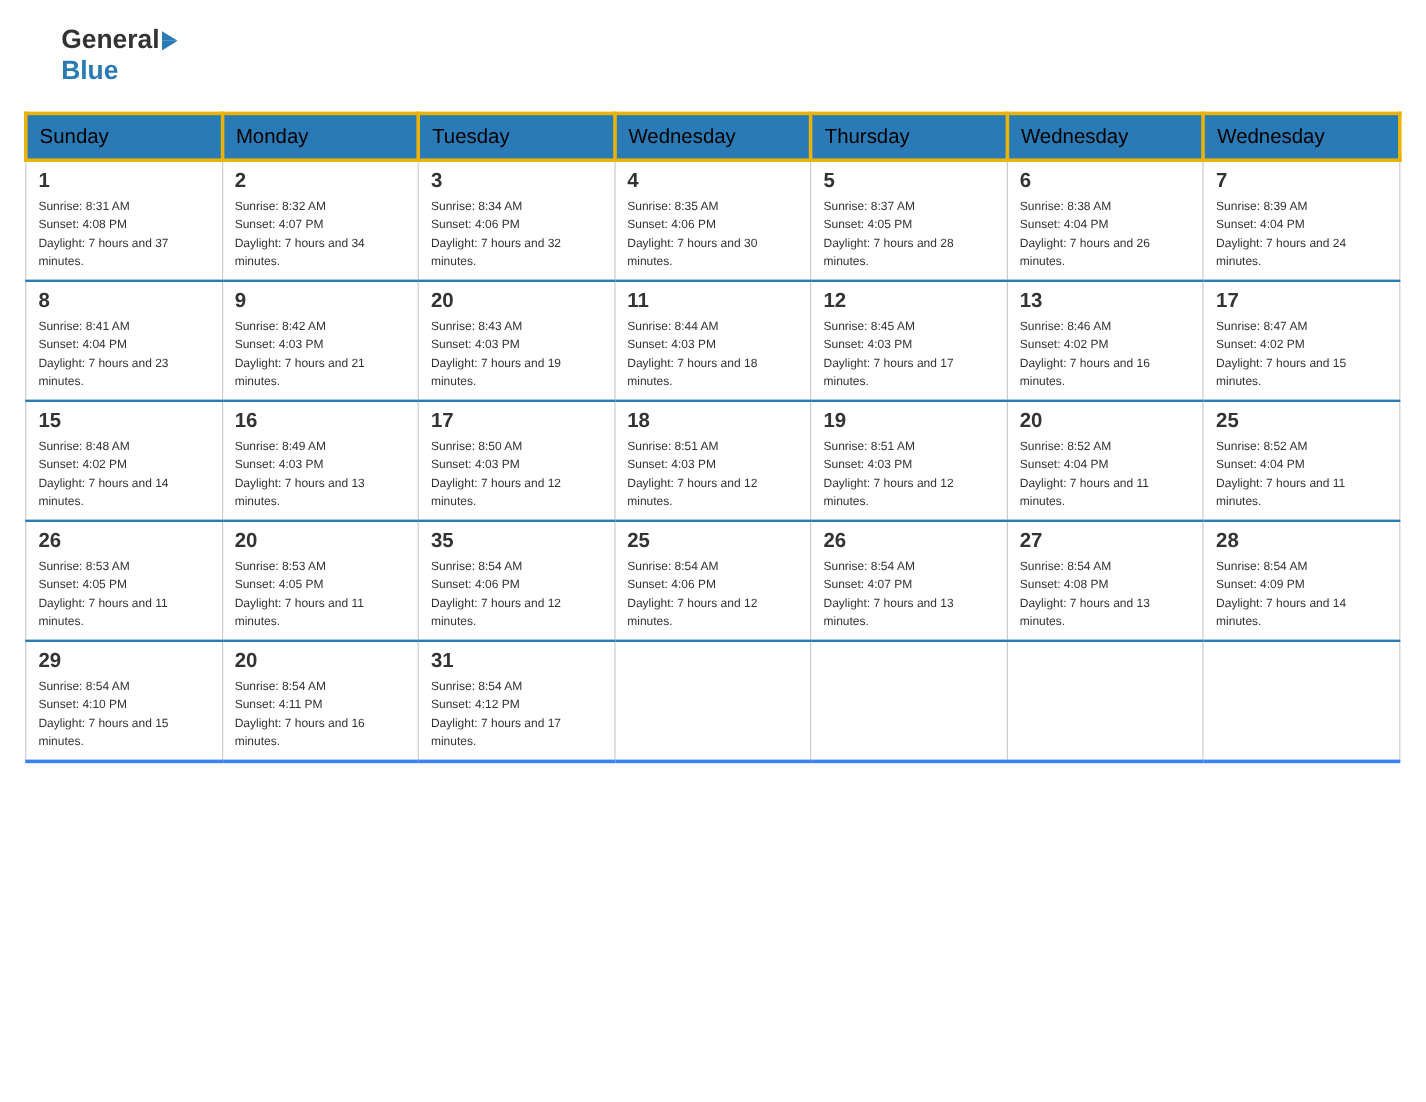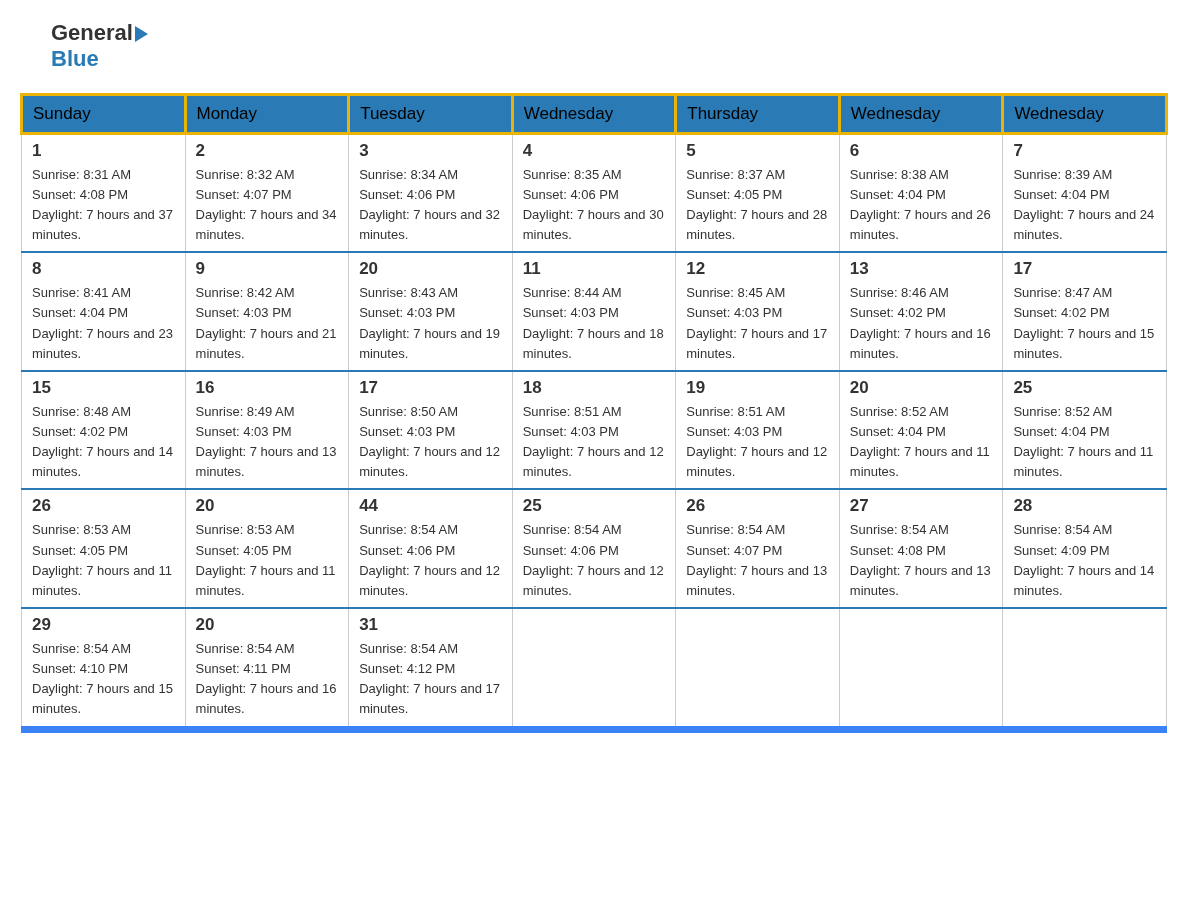--- a/index.html
+++ b/index.html
@@ -63,30 +63,30 @@
       width: calc(100% / 7);
       min-height: 100px;
       font-size: 13.5px;
       color: #333;
       background: #fff;
     }
     .calendar tr td:first-child {
       border-left: 1px solid #ccc;
     }
     .calendar tbody tr:last-child td {
-      border-bottom: 7px solid #3b82f6;
+      border-bottom: 3px solid #3b82f6;
     }
     .day-number {
       font-size: 17px;
       font-weight: bold;
       margin-bottom: 4px;
       display: block;
     }
     .day-info {
-      font-size: 13px;
+      font-size: 10px;
       line-height: 1.55;
       color: #333;
     }
     .empty-cell {
       background: #fff;
       border-top: 2px solid #2a7ab5;
     }
   </style>
 </head>
 <body>
@@ -308,21 +308,21 @@
         </td>
         <td>
           <span class="day-number">20</span>
           <div class="day-info">
             Sunrise: 8:53 AM<br>
             Sunset: 4:05 PM<br>
             Daylight: 7 hours and 11 minutes.
           </div>
         </td>
         <td>
-          <span class="day-number">44</span>
+          <span class="day-number">35</span>
           <div class="day-info">
             Sunrise: 8:54 AM<br>
             Sunset: 4:06 PM<br>
             Daylight: 7 hours and 12 minutes.
           </div>
         </td>
         <td>
           <span class="day-number">25</span>
           <div class="day-info">
             Sunrise: 8:54 AM<br>

